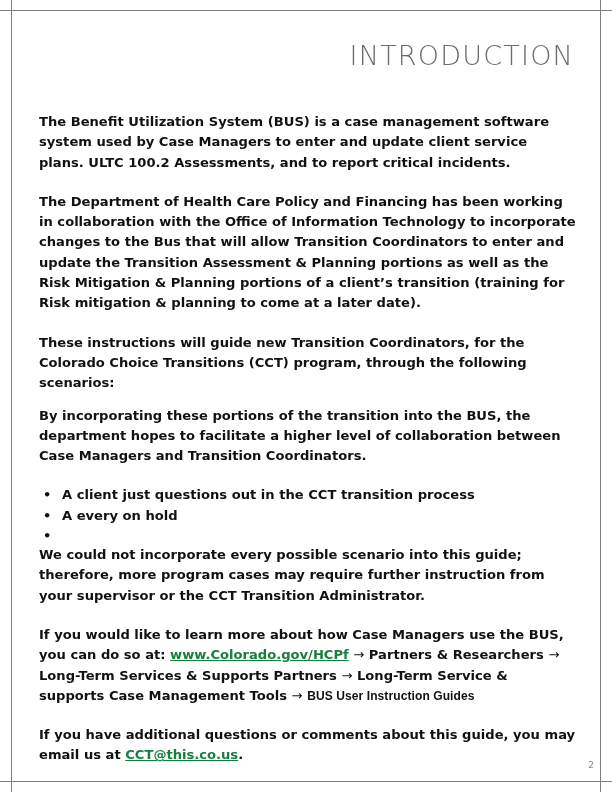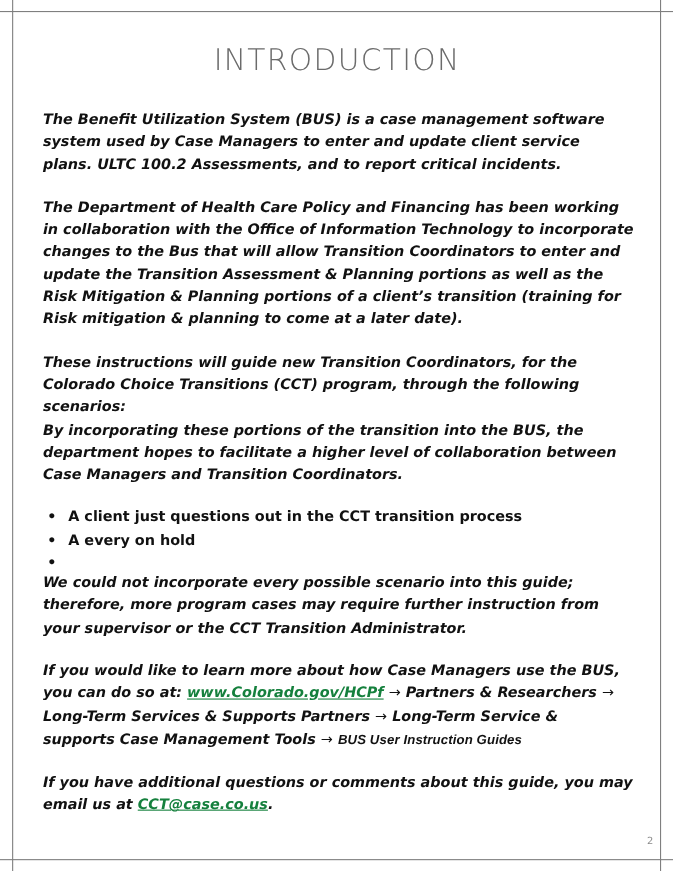--- a/index.html
+++ b/index.html
@@ -38,21 +38,21 @@
     width: 535px;
   }
 
   h1#doc-title {
     margin: 0;
     padding: 0;
     position: absolute;
     left: 0;
     top: 39px;
     width: 535px;
-    text-align: center;
+    text-align: right;
     font-family: "DejaVu Sans", sans-serif;
     font-weight: 300;
     font-size: 27px;
     letter-spacing: 1.2px;
     color: #6b6b6b;
     line-height: 34px;
     white-space: nowrap;
   }
 
   #body-copy {
@@ -61,23 +61,22 @@
     top: 100px;
     width: 537px;
     font-family: "DejaVu Sans", sans-serif;
     font-size: 13.1px;
     line-height: 20.3px;
     color: #111111;
     font-weight: 600;
   }
 
   p.para {
-    margin: 0 0 19px 0;
+    margin: 12px 0 19px 0;
     padding: 0;
-    font-style: italic;
   }
   p.para.tight { margin-bottom: 0; }
 
   ul.bullets {
     list-style: none;
     margin: 0 0 19px 0;
     padding: 0;
   }
   ul.bullets li {
     position: relative;
@@ -157,18 +156,18 @@
       </li>
       <li>
         <span class="bullet-mark">•</span>
       </li>
     </ul>
 
     <p class="para">We could not incorporate every possible scenario into this guide; therefore, more program cases may require further instruction from your supervisor or the CCT Transition Administrator.</p>
 
     <p class="para"><span>If you would like to learn more about how </span><span class="bold">Case Managers</span><span> use the BUS, you can do so at: </span><a class="doclink" href="#">www.Colorado.gov/HCPf</a><span> <span class="arrow">→</span><span> Partners &amp; Researchers </span><span class="arrow">→</span><span> Long-Term Services &amp; Supports Partners </span><span class="arrow">→</span><span> Long-Term Service &amp; supports Case Management Tools </span><span class="arrow">→</span> <span class="guides-phrase">BUS User Instruction Guides</span></span></p>
 
-    <p class="para"><span>If you have additional questions or comments about this guide, you may email us at </span><a class="doclink" href="#">CCT@case.co.us</a><span>.</span></p>
+    <p class="para"><span>If you have additional questions or comments about this guide, you may email us at </span><a class="doclink" href="#">CCT@this.co.us</a><span>.</span></p>
 
   </div>
 </div>
 
 <div id="page-number">2</div>
 
 </body></html>

